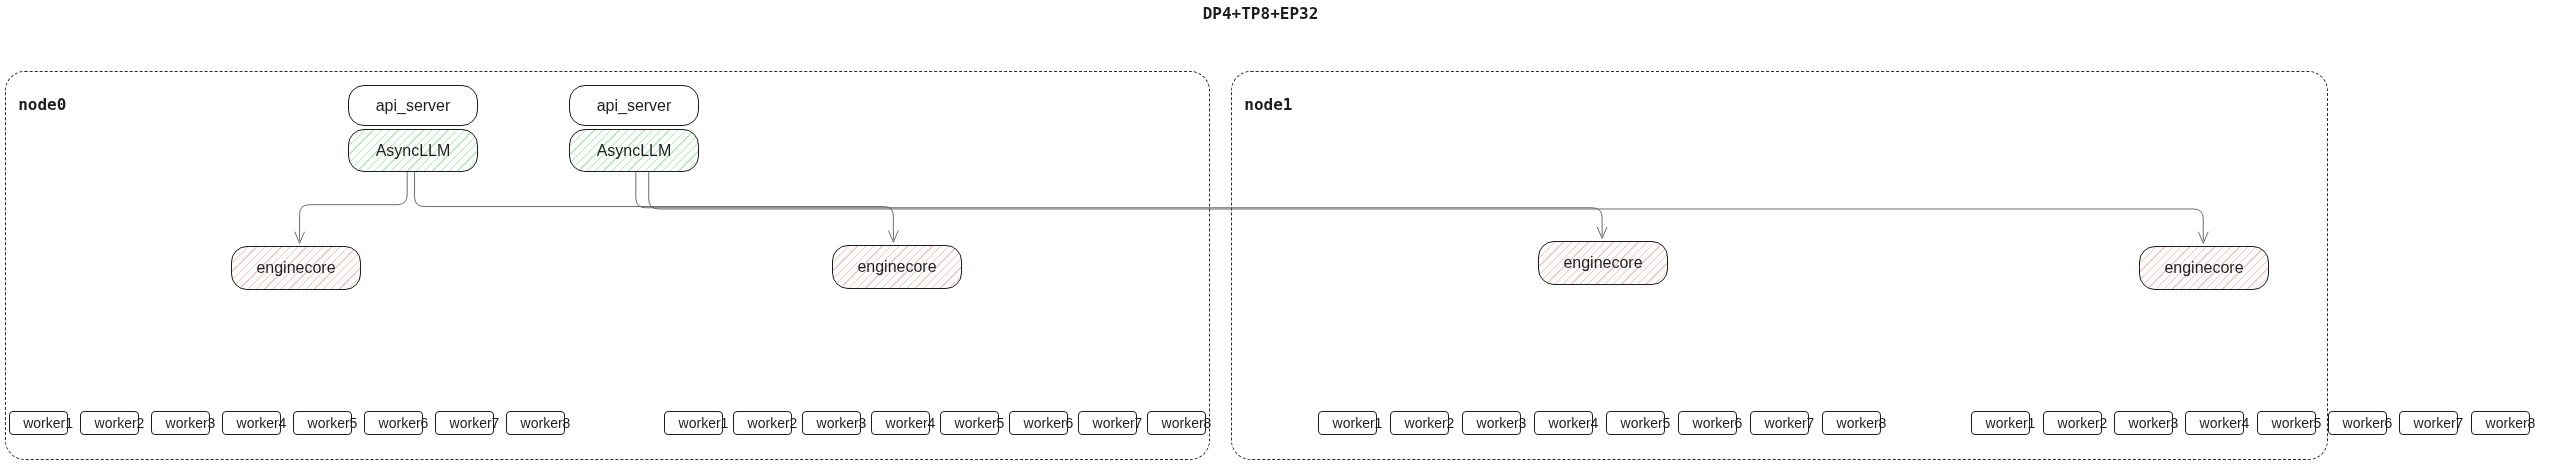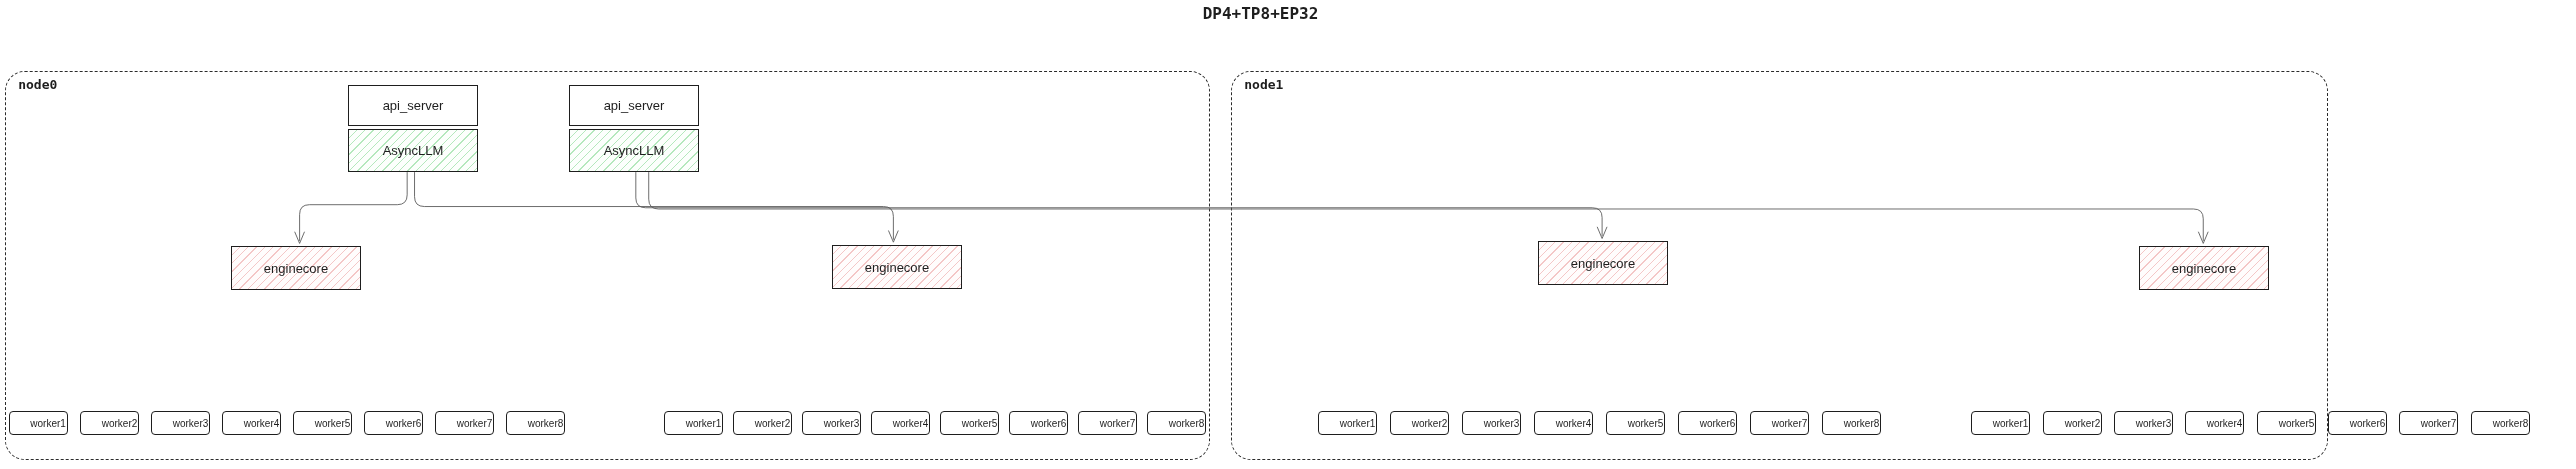--- a/index.html
+++ b/index.html
@@ -1,30 +1,30 @@
 <!DOCTYPE html>
 <html style="font-size:9.8px"><head>
 <meta charset="utf-8">
 <style>
   html,body{margin:0;padding:0;background:#fff;}
   .canvas{position:relative;width:2576px;height:469px;background:#ffffff;overflow:hidden;
           font-family:"Liberation Sans",sans-serif;color:#1e1e1e;}
   .title{position:absolute;left:1165px;top:3.7px;width:191px;text-align:center;
          font-family:"DejaVu Sans Mono",monospace;font-size:16px;font-weight:600;letter-spacing:0px;}
   .node{position:absolute;border:1.2px dashed #2b2b2b;border-radius:19.7px;box-sizing:border-box;}
-  .nodelabel{position:absolute;left:12.3px;top:5px;font-family:"DejaVu Sans Mono",monospace;
-             font-size:13px;font-weight:600;}
-  .bigbox{position:absolute;box-sizing:border-box;border:1.4px solid #1e1e1e;border-radius:0;
-          display:flex;align-items:center;justify-content:center;font-size:13px;background:#fff;}
+  .nodelabel{position:absolute;left:12.3px;top:23px;font-family:"DejaVu Sans Mono",monospace;
+             font-size:16px;font-weight:600;}
+  .bigbox{position:absolute;box-sizing:border-box;border:1.4px solid #1e1e1e;border-radius:16px;
+          display:flex;align-items:center;justify-content:center;font-size:16px;background:#fff;}
   .hatch-green{background-color:#fcfffc;
     background-image:repeating-linear-gradient(135deg, rgba(0,0,0,0) 0 5px, #b5e8bd 5px 5.9px);text-align:right;}
   .hatch-red{background-color:#fffcfc;
     background-image:repeating-linear-gradient(135deg, rgba(0,0,0,0) 0 5px, #f4c7c7 5px 5.9px);}
   .worker{position:absolute;box-sizing:border-box;border:1.2px solid #1e1e1e;border-radius:4px;
-          display:flex;align-items:center;justify-content:center;font-size:10px;background:#fff;padding-left:20px;}
+          display:flex;align-items:center;justify-content:center;font-size:14px;background:#fff;padding-left:20px;}
   svg.connectors{position:absolute;left:0;top:0;pointer-events:none;}
 </style>
 </head>
 <body>
 
 <div class="canvas">
 
   <div class="title">DP4+TP8+EP32</div>
 
   <div class="node" style="left:4.9px;top:71px;width:1205px;height:389px;">

